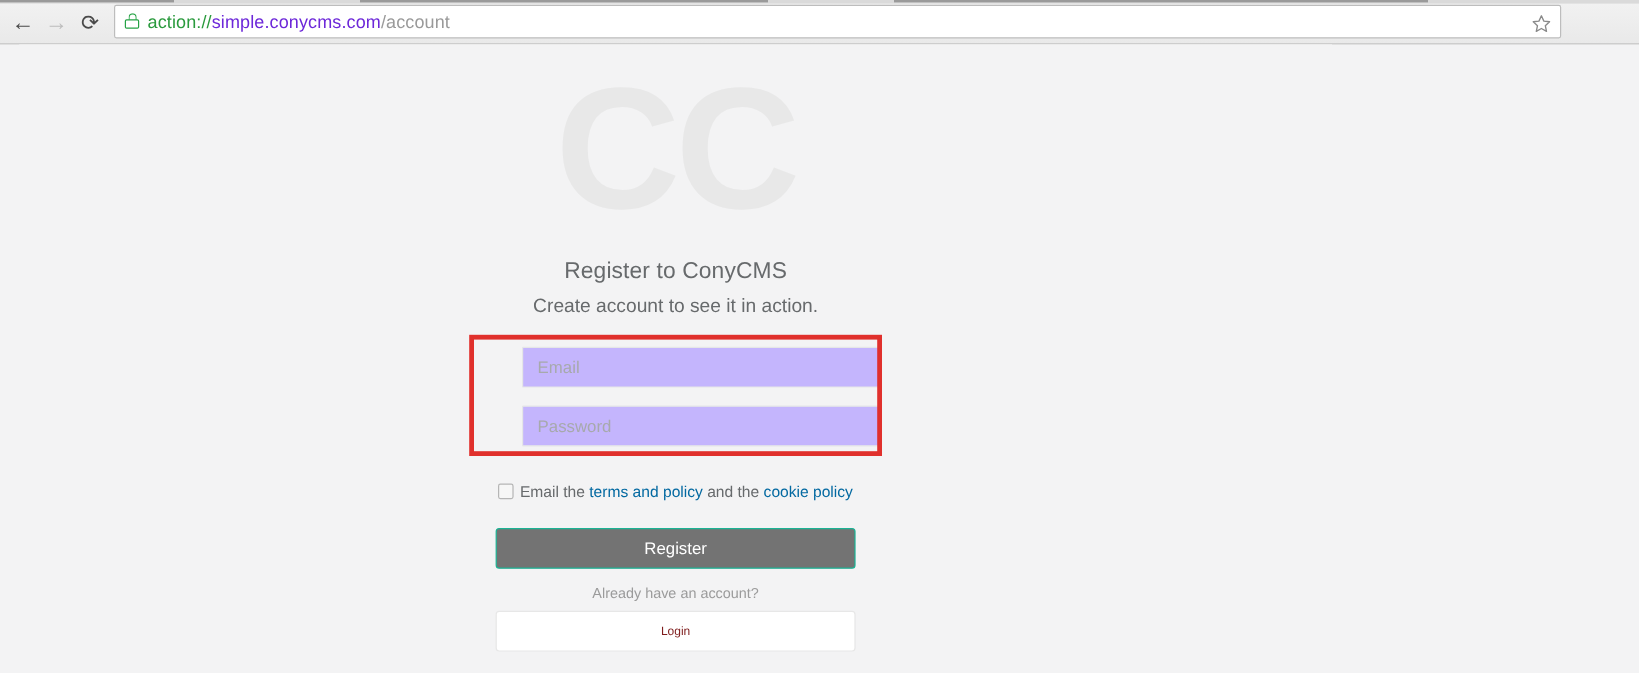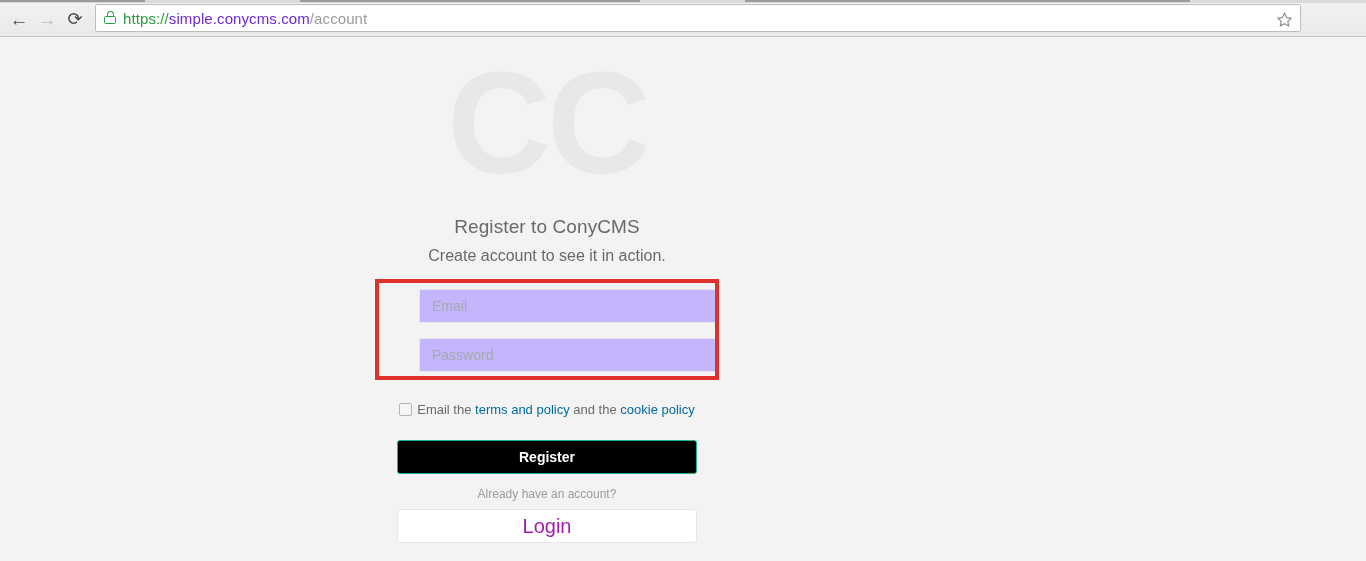--- a/index.html
+++ b/index.html
@@ -117,21 +117,21 @@
     height: 20px;
     cursor: pointer;
     display: flex;
     align-items: center;
     justify-content: center;
   }
 
   
   #page {
     position: absolute;
-    top: 37px; left: 0;
+    top: 37px; left: 16px;
     width: 1094px;
     height: 524px;
     background: #f3f3f4;
   }
 
   #register-card {
     position: absolute;
     left: 50%;
     transform: translateX(-50%);
     top: 0;
@@ -218,47 +218,47 @@
     color: #0369a1;
     text-decoration: none;
     cursor: pointer;
   }
 
   #register-button {
     display: block;
     width: 300px;
     height: 34px;
     margin-top: 21px;
-    background: #000000;
+    background: #737373;
     border: 1px solid #1ab394;
     border-radius: 3px;
     color: #ffffff;
     font-family: "Liberation Sans", sans-serif;
     font-size: 14px;
-    font-weight: bold;
+    font-weight: normal;
     cursor: pointer;
   }
 
   #login-prompt {
     margin-top: 13px;
     font-size: 12px;
     color: #9b9b9b;
   }
 
   #login-button {
     display: block;
     width: 300px;
     height: 34px;
     margin-top: 8px;
     background: #ffffff;
     border: 1px solid #e7e7e7;
     border-radius: 3px;
-    color: #a21caf;
+    color: #7f1d1d;
     font-family: "Liberation Sans", sans-serif;
-    font-size: 20px;
+    font-size: 10px;
     cursor: pointer;
   }
 </style>
 </head>
 <body>
 
 <div id="browser-chrome">
 
   <div class="tab-strip-edge">
     <div class="tab-seam seam-a"></div>
@@ -277,21 +277,21 @@
   <div class="nav-btn" id="btn-reload">
     <span>⟳</span>
   </div>
 
   <div id="address-bar">
     <span id="lock-icon">
       <span class="shackle"></span>
       <span class="body"></span>
     </span>
     <span id="url-text">
-      <span class="url-scheme">https://</span><span class="url-host">simple.conycms.com</span><span class="url-path">/account</span>
+      <span class="url-scheme">action://</span><span class="url-host">simple.conycms.com</span><span class="url-path">/account</span>
     </span>
     <span id="bookmark-star">
       <svg width="17" height="17" viewBox="0 0 24 24" fill="none" stroke="#8a8a8a" stroke-width="1.6" stroke-linejoin="round">
         <polygon points="12,3 14.9,9.3 21.6,10.1 16.6,14.7 18,21.3 12,18 6,21.3 7.4,14.7 2.4,10.1 9.1,9.3"></polygon>
       </svg>
     </span>
   </div>
 </div>
 
 <div id="page">

